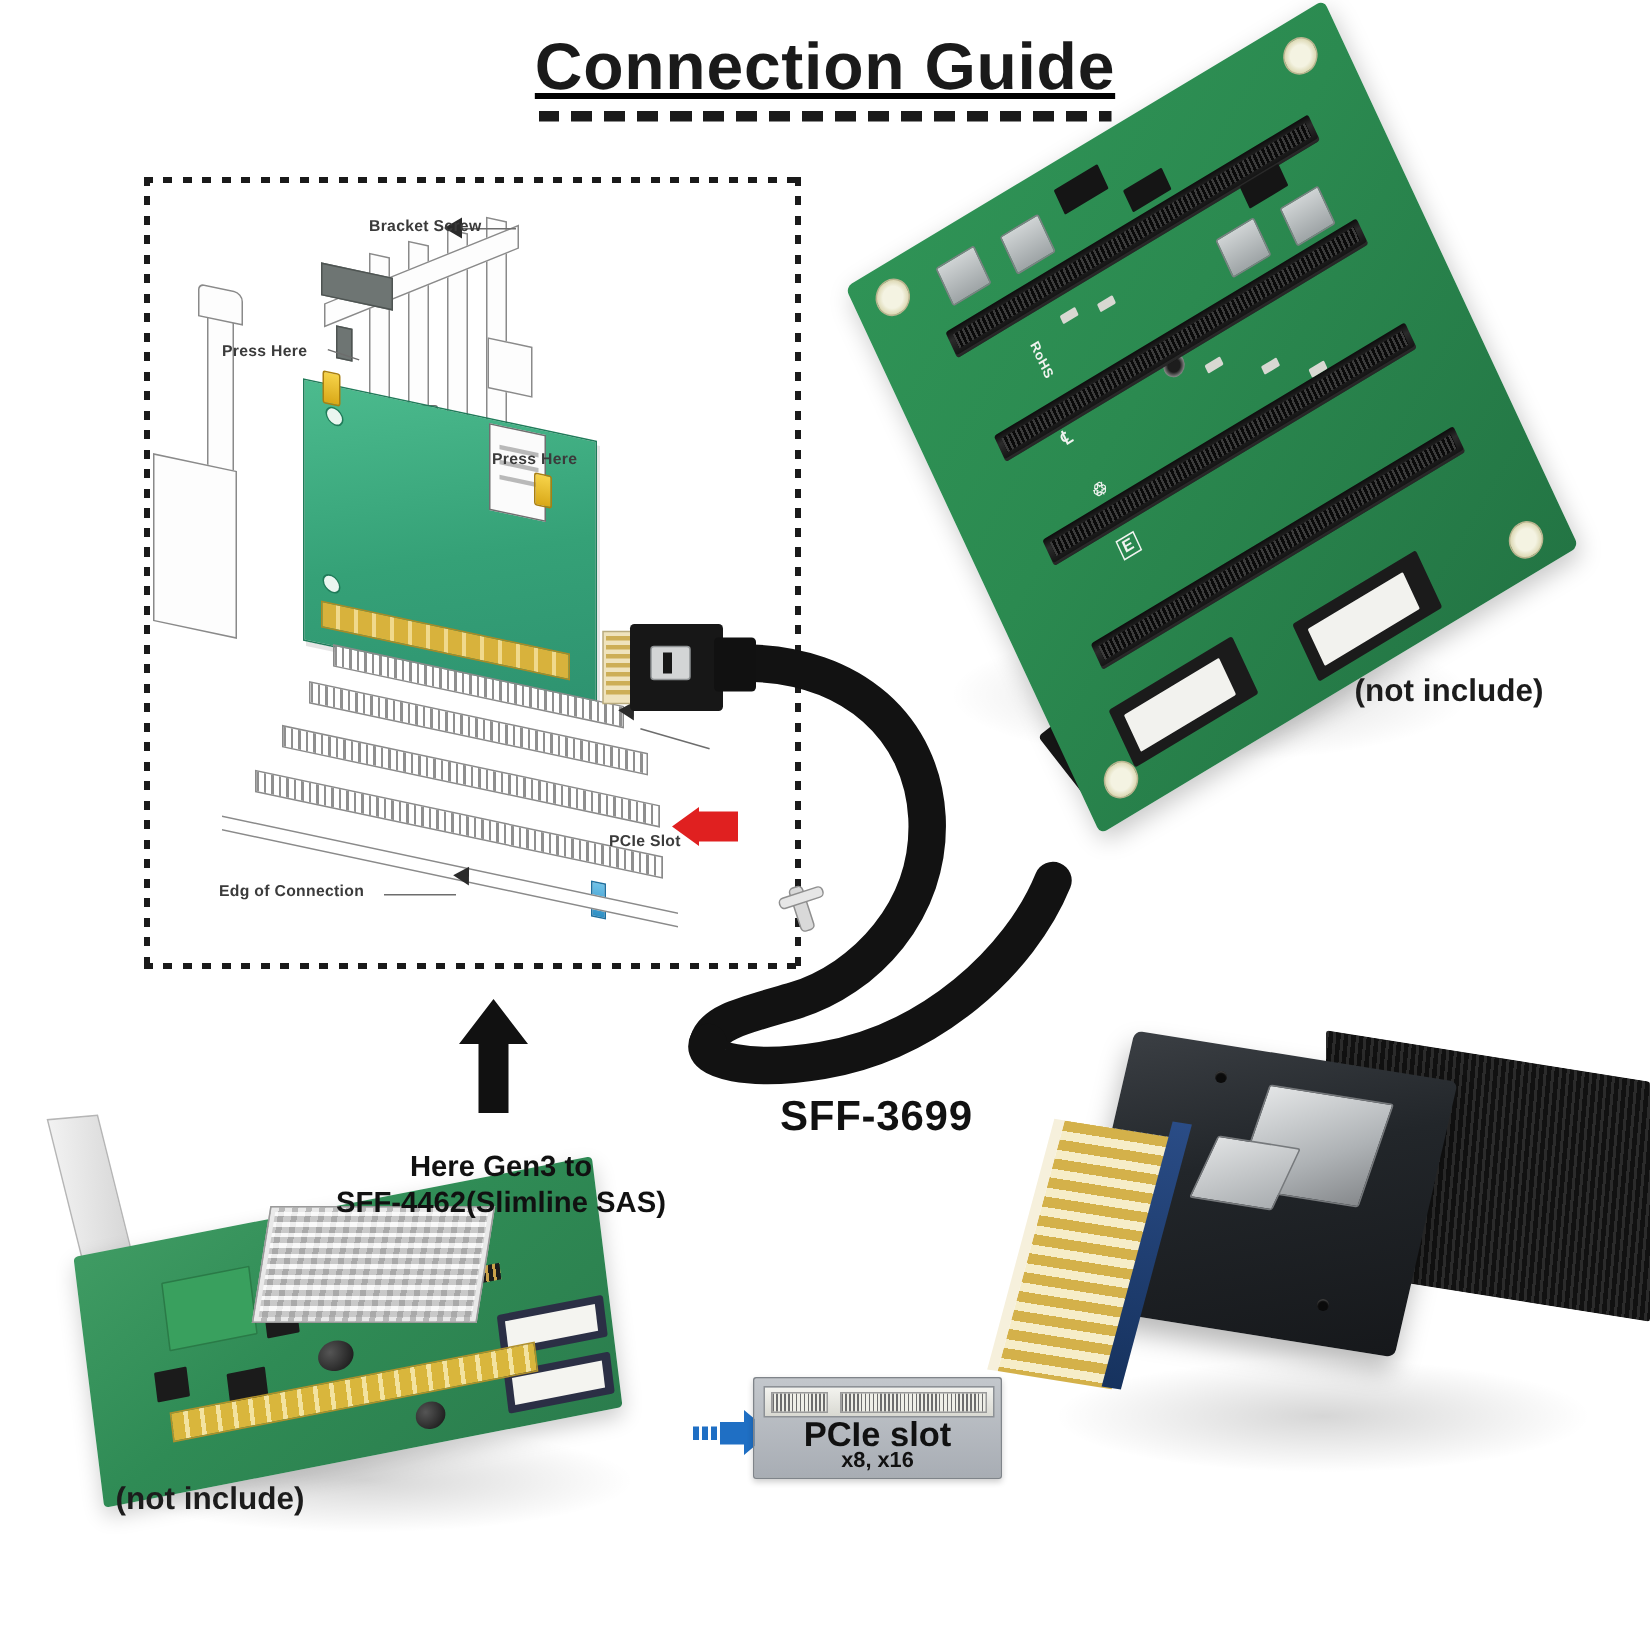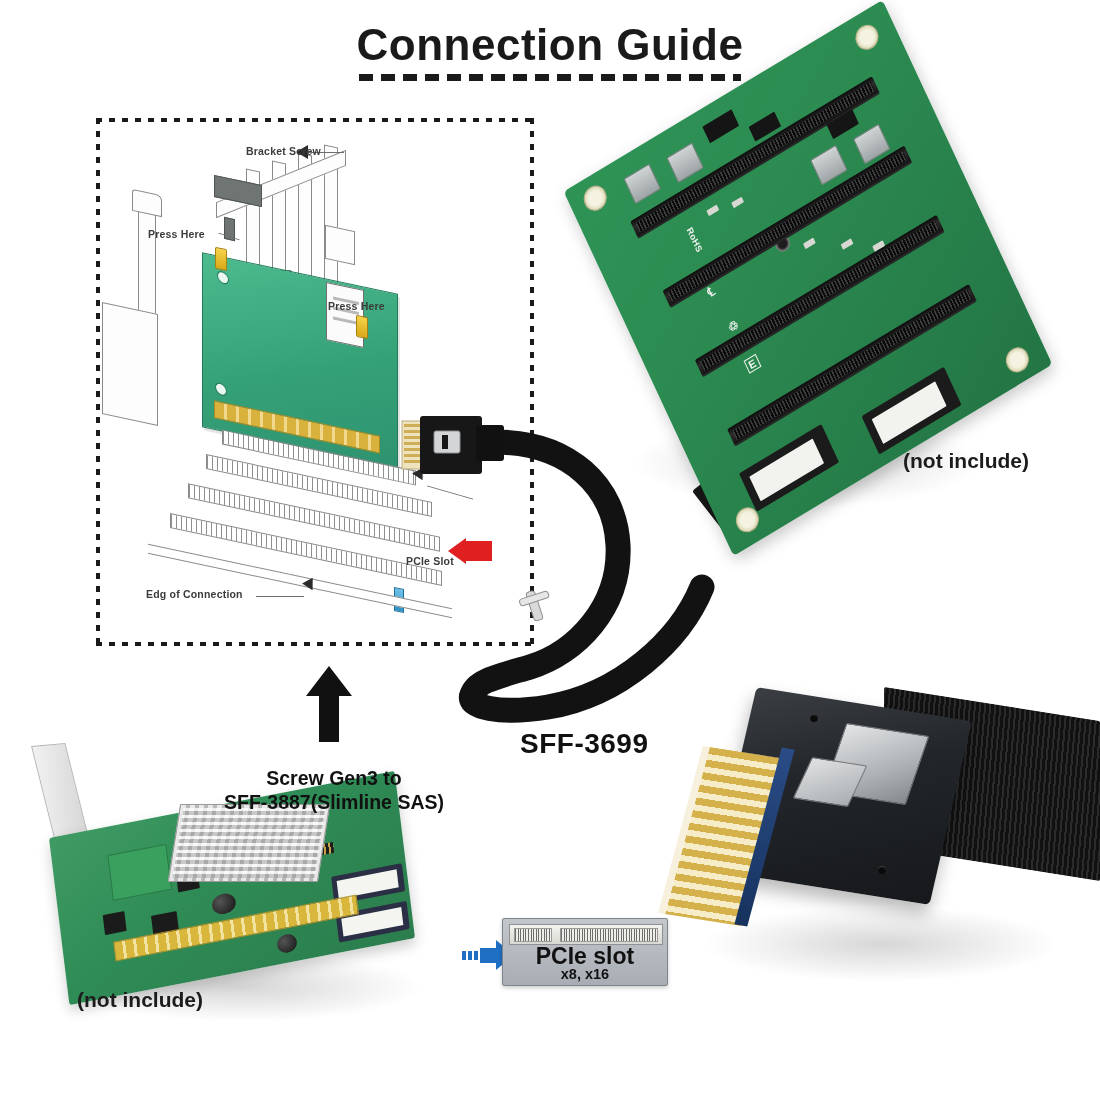--- a/index.html
+++ b/index.html
@@ -8,21 +8,21 @@
     width:1100px; height:1100px;
     background:#ffffff;
     font-family:"Liberation Sans", sans-serif;
     position:relative;
     overflow:hidden;
   }
   .stage { position:absolute; inset:0; }
   .abs { position:absolute; }
 
   
-  #title-wrap { left:0; top:22px; width:1100px; text-align:center; }
+  #title-wrap { left:0; top:22px; width:1100px; text-align:center;text-decoration:underline; }
   #page-title {
     font-size:44px; font-weight:700; color:#1a1a1a;
     letter-spacing:0.5px; line-height:1.05;
   }
   #title-underline {
     margin:6px auto 0; width:382px; height:7px;
     background:repeating-linear-gradient(to right,#1a1a1a 0 14px, #ffffff 14px 22px);
   }
 
   
@@ -477,22 +477,22 @@
       <div class="hba-hdr" style="left:166px; top:30px; width:68px;"></div>
       <div class="hba-hdr" style="left:214px; top:58px; width:68px;"></div>
       <div class="hba-sff" style="left:276px; top:92px; width:72px;"></div>
       <div class="hba-sff" style="left:276px; top:130px; width:72px;"></div>
     </div>
     <div id="hba-heatsink"></div>
     <div id="hba-fingers"></div>
   </div>
 
   <div class="abs" id="product-name">
-    <div>Screw Gen3 to</div>
-    <div>SFF-3887(Slimline SAS)</div>
+    <div>Here Gen3 to</div>
+    <div>SFF-4462(Slimline SAS)</div>
   </div>
   <div class="abs" id="not-include-left">(not include)</div>
 
   <svg class="abs" id="blue-arrow" viewBox="0 0 52 30">
     <rect x="0" y="11" width="4" height="9" fill="#1f6fc4"></rect>
     <rect x="6" y="11" width="4" height="9" fill="#1f6fc4"></rect>
     <rect x="12" y="11" width="4" height="9" fill="#1f6fc4"></rect>
     <polygon points="18,8 34,8 34,0 52,15 34,30 34,23 18,23" fill="#1f6fc4"></polygon>
   </svg>
 

